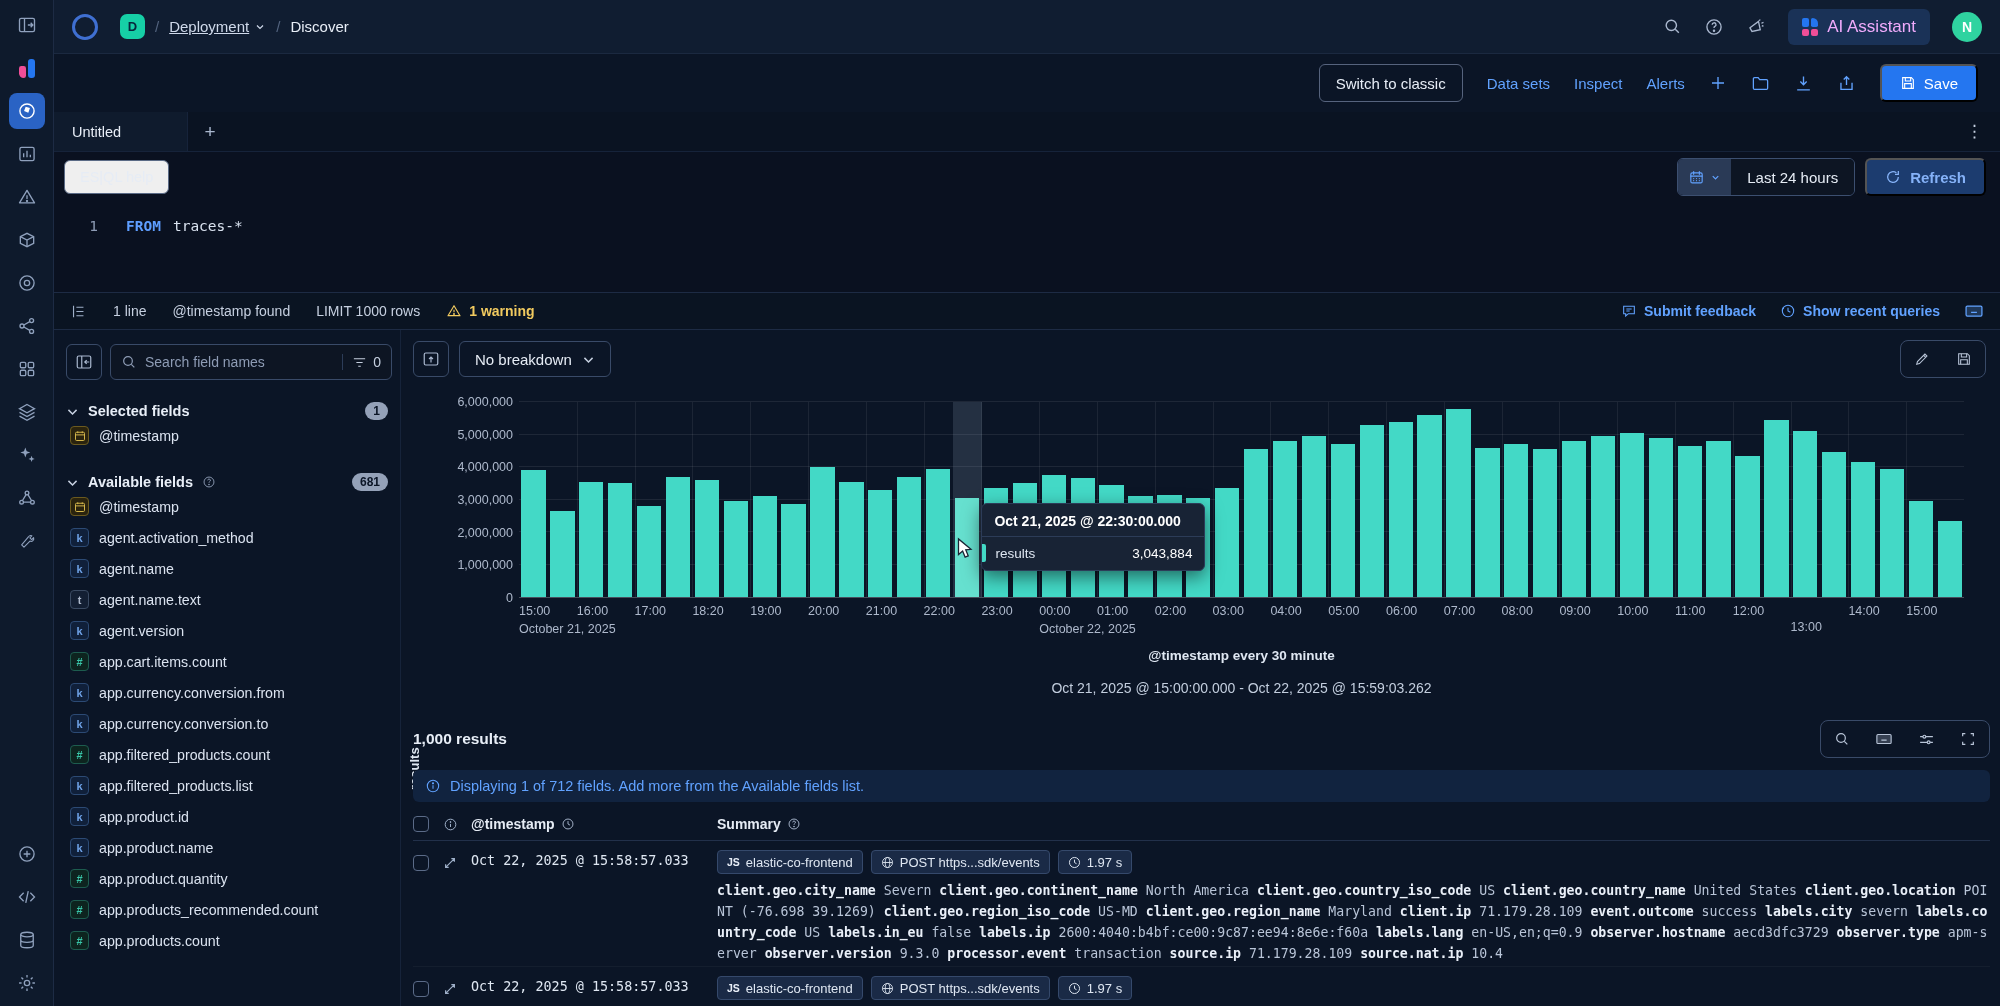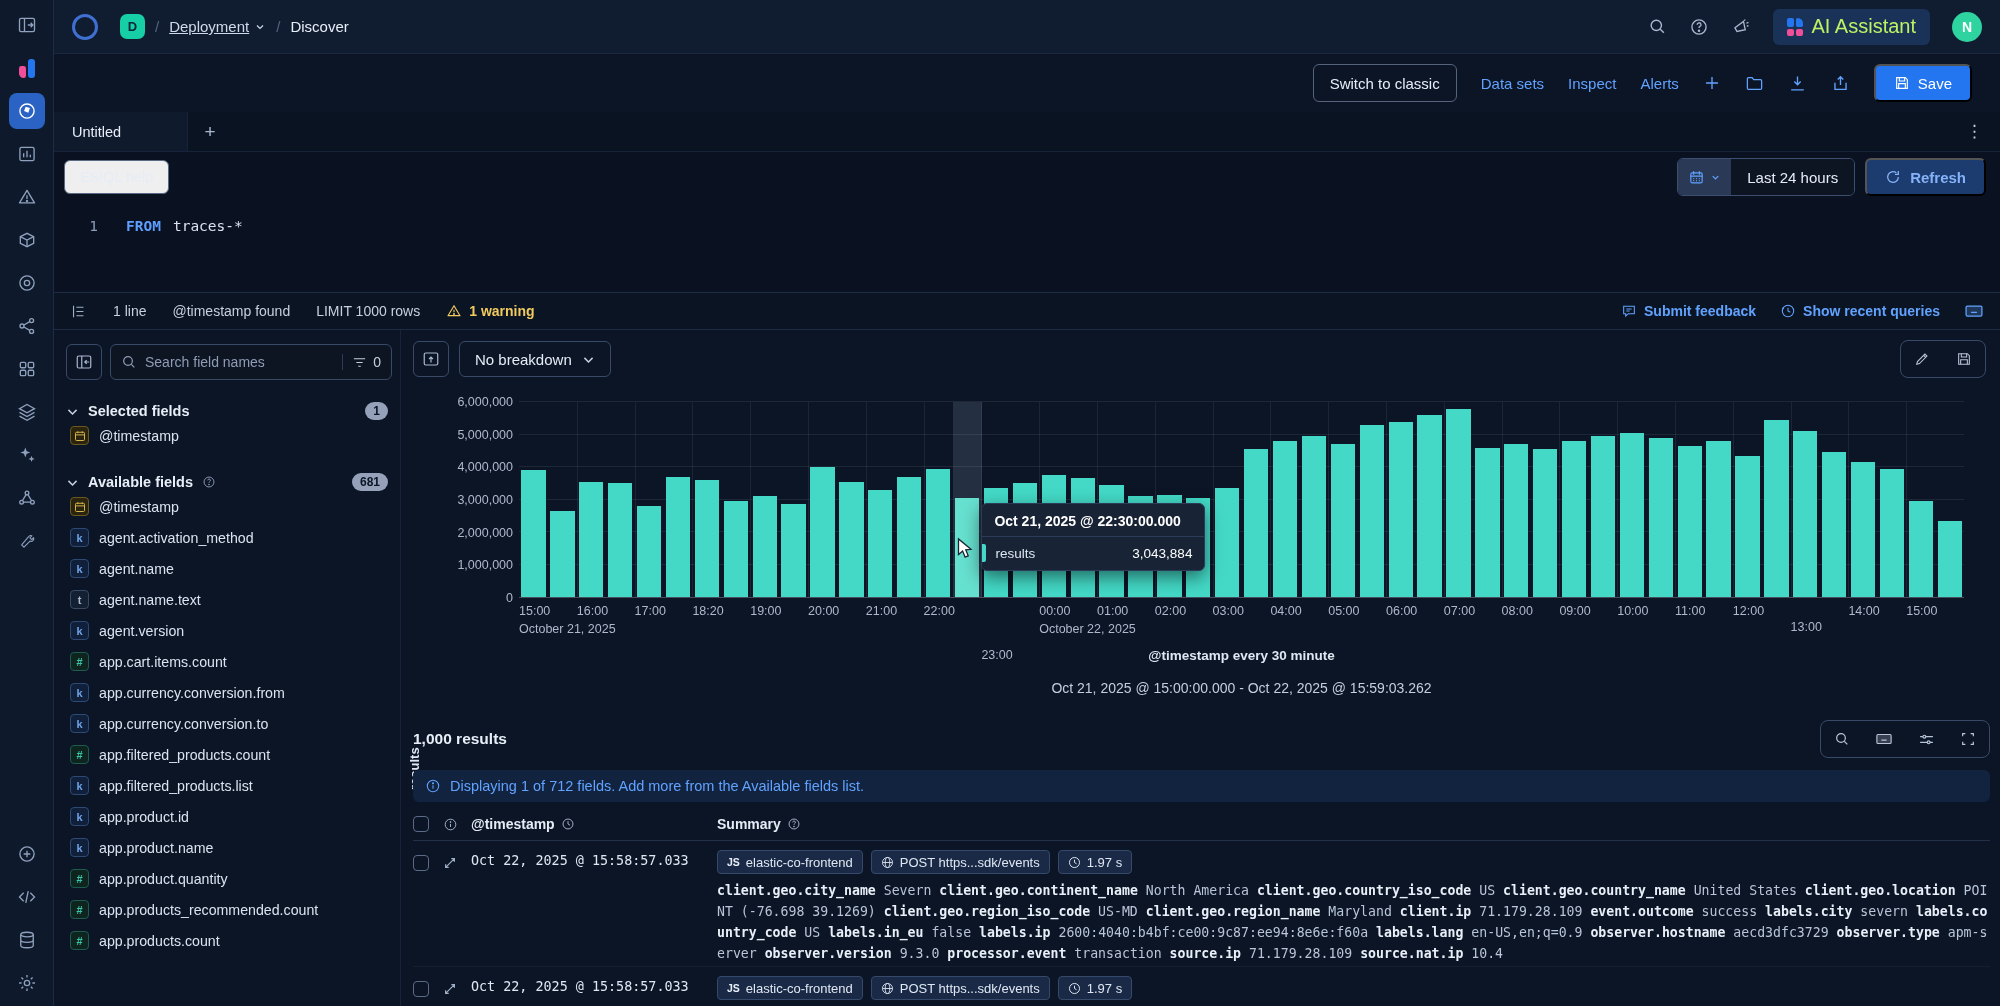--- a/index.html
+++ b/index.html
@@ -30,33 +30,33 @@
   .elogo { width:26px; height:26px; border-radius:50%; border:3px solid #3f6fd1; margin-right:22px; }
   .dbadge { width:25px; height:25px; border-radius:7px; background:#16cfa6; color:#07263c;
     font-weight:bold; font-size:13px; display:flex; align-items:center; justify-content:center; cursor:pointer; }
   .crumb-sep { color:#53647f; margin:0 10px; font-size:15px; }
   .crumb-link { color:#cfd9ea; font-size:15px; text-decoration:underline; cursor:pointer; display:flex; align-items:center; gap:5px; }
   .crumb-cur { color:#e8eef7; font-size:15px; }
   #topbar .right { margin-left:auto; display:flex; align-items:center; gap:22px; }
   .hbtn { cursor:pointer; color:#aab8cf; }
   .ai-btn { display:flex; align-items:center; gap:9px; background:#1a3257; border-radius:6px;
     height:36px; padding:0 14px; cursor:pointer; }
-  .ai-btn span.lbl { color:#bef264; font-size:20px; }
+  .ai-btn span.lbl { color:#f0abfc; font-size:17px; }
   .ai-logo { display:grid; grid-template-columns:7px 7px; grid-template-rows:9px 7px; gap:2px; }
   .ai-logo i { border-radius:2px; }
   .ai-logo i:nth-child(1){ background:#2476f0; }
   .ai-logo i:nth-child(2){ background:#2476f0; border-radius:2px 6px 2px 2px; }
   .ai-logo i:nth-child(3){ background:#f04e98; }
   .ai-logo i:nth-child(4){ background:#f04e98; }
   .avatar { width:30px; height:30px; border-radius:50%; background:#2fd3a0; color:#fff;
     font-weight:bold; font-size:14px; display:flex; align-items:center; justify-content:center; cursor:pointer; }
 
   
   #toolbar { position:absolute; left:54px; top:54px; right:0; height:58px;
-    display:flex; align-items:center; justify-content:flex-end; padding-right:28px; gap:24px; background:#0b1526; }
+    display:flex; align-items:center; justify-content:flex-end; padding-right:22px; gap:24px; background:#0b1526; }
   .btn-outline { border:1px solid #56637d; border-radius:6px; height:38px; padding:0 16px;
     display:flex; align-items:center; color:#e8eef7; font-size:15px; cursor:pointer; background:transparent; }
   .tlink { color:#61a2ff; font-size:15px; cursor:pointer; }
   .ticon { color:#61a2ff; cursor:pointer; }
   .btn-primary { background:#2476f0; border-radius:6px; height:38px; padding:0 18px;
     display:flex; align-items:center; gap:8px; color:#fff; font-size:15px; cursor:pointer; }
 
   
   #tabbar { position:absolute; left:54px; top:112px; right:0; height:40px; background:#0a1322;
     display:flex; align-items:stretch; border-bottom:1px solid #16233a; }
@@ -805,21 +805,21 @@
 
   <div id="xticks">
       <div style="left: 0%;">15:00</div>
       <div style="left: 4%;">16:00</div>
       <div style="left: 8%;">17:00</div>
       <div style="left: 12%;">18:20</div>
       <div style="left: 16%;">19:00</div>
       <div style="left: 20%;">20:00</div>
       <div style="left: 24%;">21:00</div>
       <div style="left: 28%;">22:00</div>
-      <div style="left: 32%; margin-top: 44px;">23:00</div>
+      <div style="left: 32%;">23:00</div>
       <div style="left: 36%;">00:00</div>
       <div style="left: 40%;">01:00</div>
       <div style="left: 44%;">02:00</div>
       <div style="left: 48%;">03:00</div>
       <div style="left: 52%;">04:00</div>
       <div style="left: 56%;">05:00</div>
       <div style="left: 60%;">06:00</div>
       <div style="left: 64%;">07:00</div>
       <div style="left: 68%;">08:00</div>
       <div style="left: 72%;">09:00</div>

